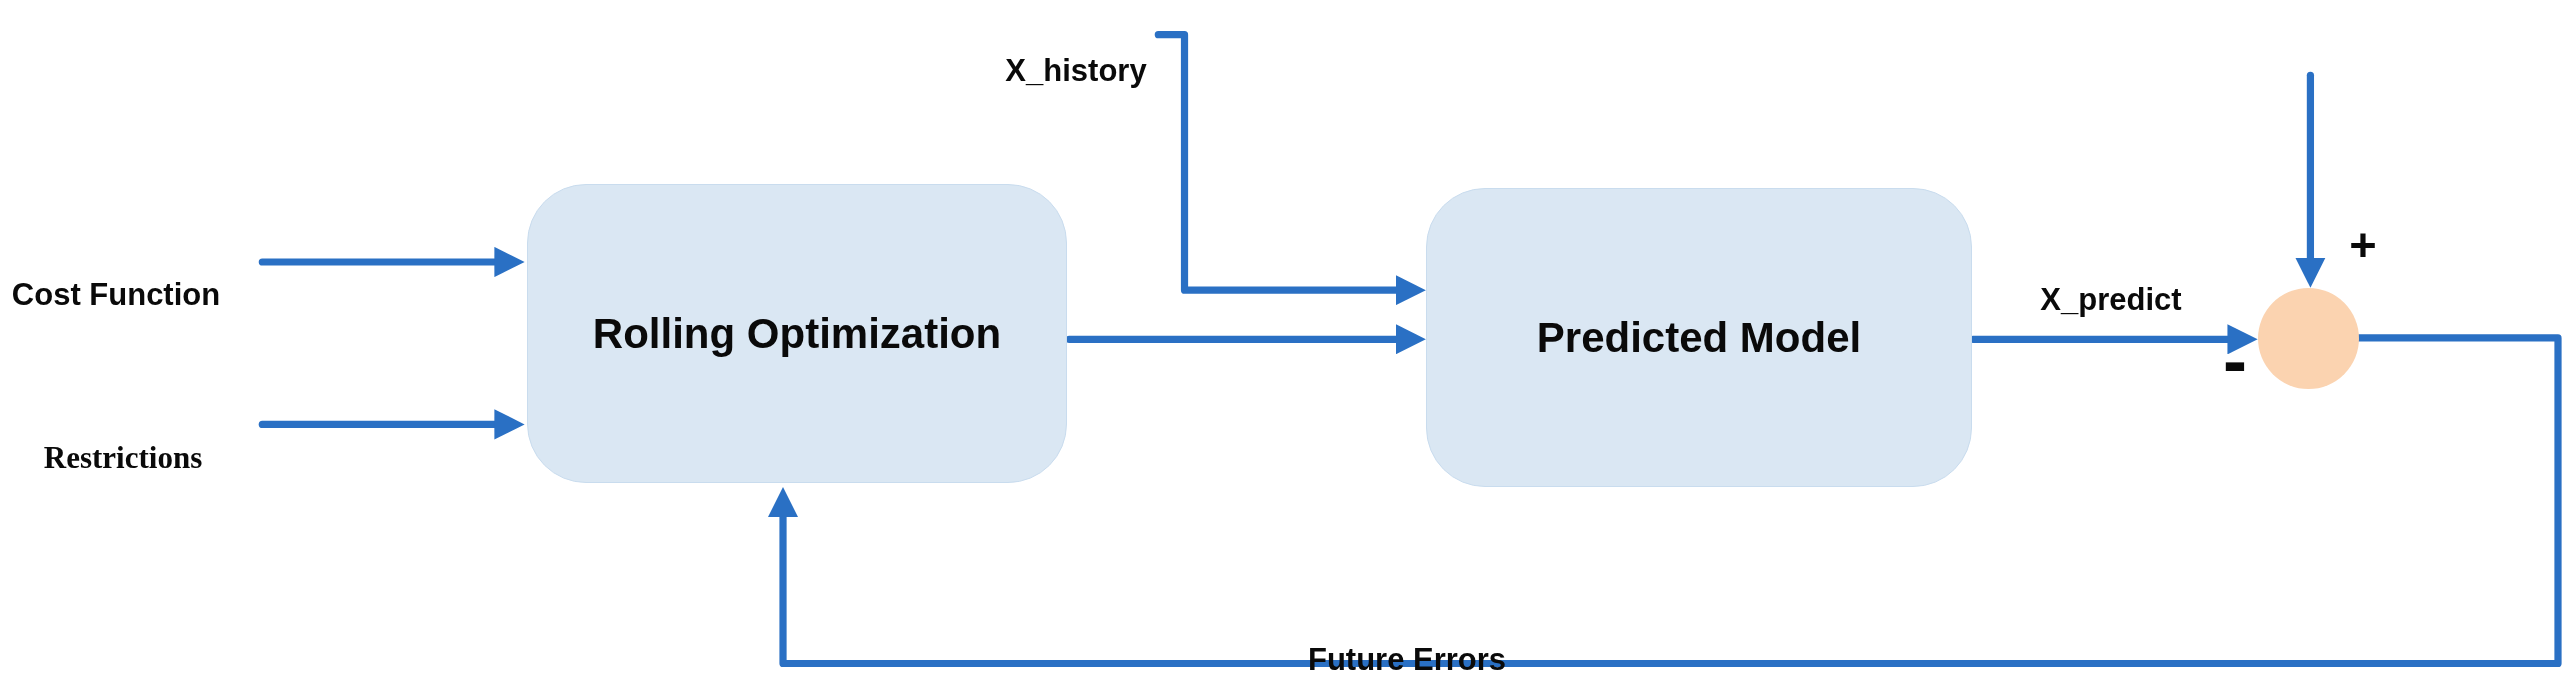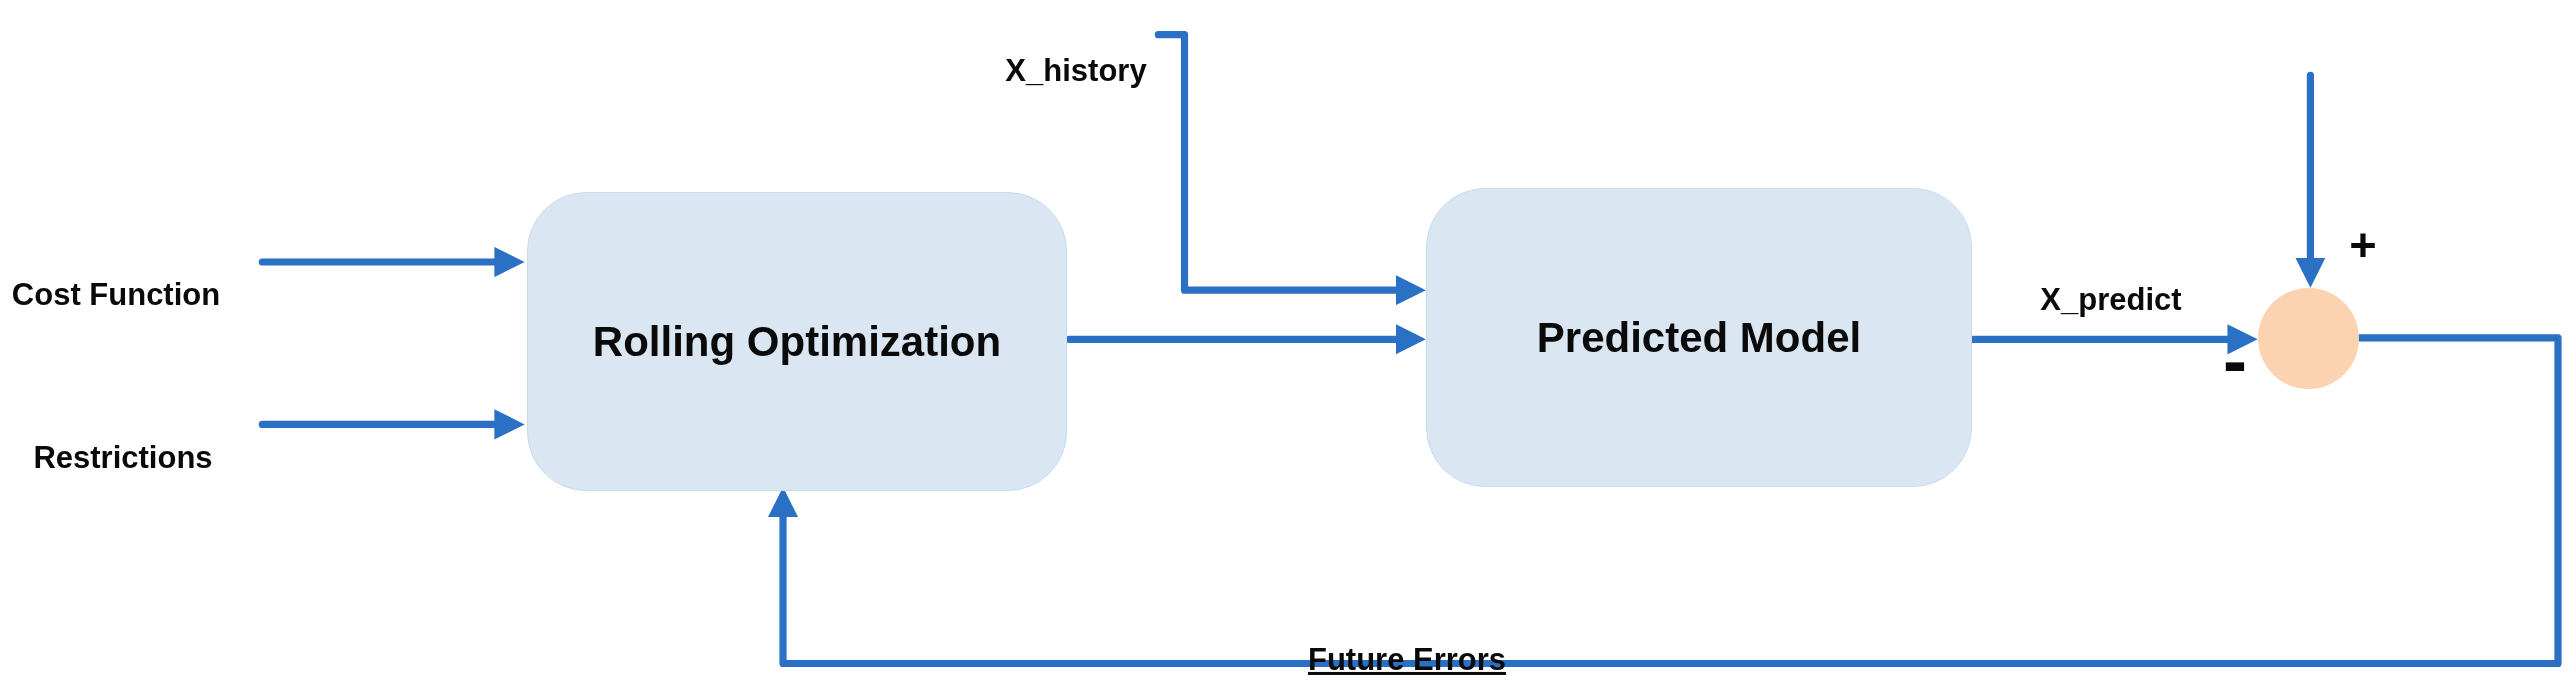--- a/index.html
+++ b/index.html
@@ -72,39 +72,39 @@
 
     <path class="wire" d="M400,400 H782" marker-end="url(#arrow)"></path>
     <path class="wire" d="M400,648 H782" marker-end="url(#arrow)"></path>
     <path class="wire" d="M1768,53 H1808 V443 H2158" marker-end="url(#arrow)"></path>
     <path class="wire" d="M1632,518 H2158" marker-end="url(#arrow)"></path>
     <path class="wire" d="M3012,518 H3428" marker-end="url(#arrow)"></path>
     <path class="wire" d="M3527,115 V421" marker-end="url(#arrow)"></path>
     <path class="wire" d="M3600,516 H3905 V1013 H1195 V762" marker-end="url(#arrow)"></path>
   </svg>
 
-  <div class="block" style="left:527px;top:192px;width:540px;height:299px;">
+  <div class="block" style="left:527px;top:184px;width:540px;height:299px;">
     <span class="block-title">Rolling Optimization</span>
   </div>
 
   <div class="block" style="left:1426px;top:188px;width:546px;height:299px;">
     <span class="block-title">Predicted Model</span>
   </div>
 
   <div class="sum-junction"></div>
 
   <div class="lbl" style="left:116px;top:261px;">Cost Function</div>
 
-  <div class="lbl" style="left:123px;top:424px;">Restrictions</div>
+  <div class="lbl" style="left:123px;top:424px;font-family:Liberation Serif, serif;">Restrictions</div>
 
   <div class="lbl" style="left:1076px;top:37px;">X_history</div>
 
 
   <div class="lbl" style="left:2111px;top:266px;">X_predict</div>
 
-  <div class="lbl" style="left:1407px;top:626px;text-decoration:underline;">Future Errors</div>
+  <div class="lbl" style="left:1407px;top:626px;">Future Errors</div>
 
   <div class="sign sign-plus" style="left:2363px;top:244px;">+</div>
 
   <div class="sign sign-minus" style="left:2235px;top:360px;">-</div>
 
 </div>
 
 
 </body></html>

